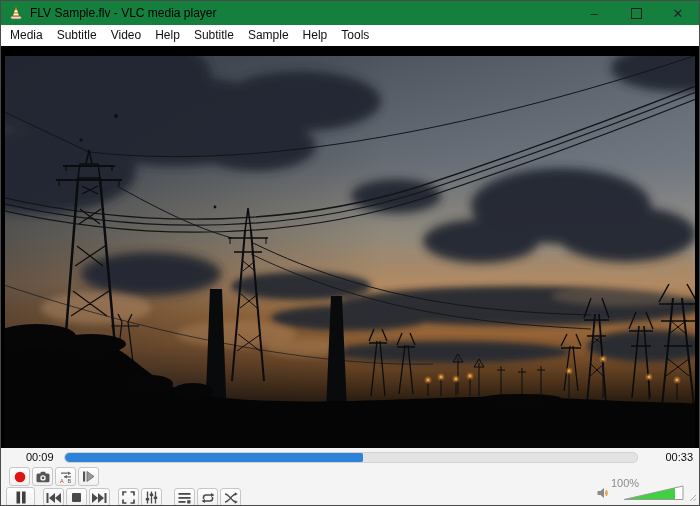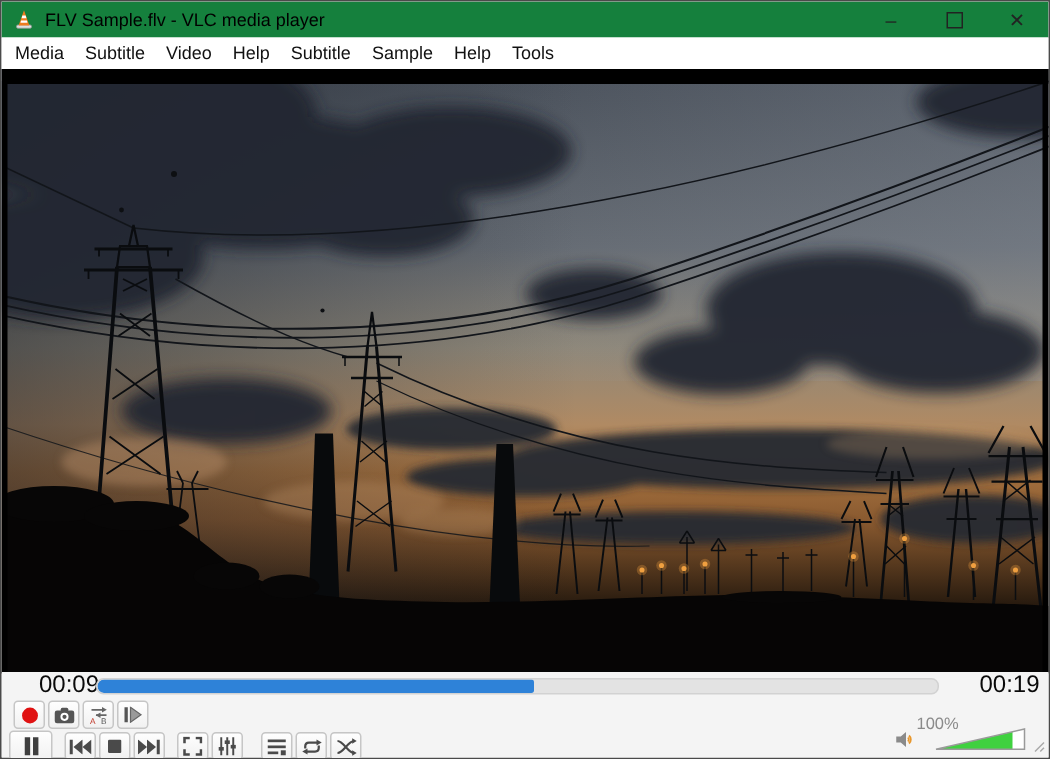--- a/index.html
+++ b/index.html
@@ -18,21 +18,21 @@
   .max-box{width:9px;height:9px;border:1px solid #222;display:block;}
   
   .menubar{height:21px;display:flex;align-items:flex-start;padding-left:2px;background:#fff;}
   .menu-item{font-size:12px;color:#111;padding:3px 7px;white-space:nowrap;}
   
   .video-area{height:403px;background:#000;position:relative;}
   .video-area svg{display:block;}
   
   .controls{position:absolute;left:0;right:0;bottom:0;height:57px;background:#f4f4f4;}
   .seek-row{display:flex;align-items:center;padding:2px 6px 0 6px;height:14px;}
-  .time{font-size:16px;color:#0a0a0a;flex:0 0 auto;padding-left:19px;}
+  .time{font-size:11px;color:#0a0a0a;flex:0 0 auto;padding-left:19px;}
   .time.left{width:32px;}
   .time.right{margin-left:8px;}
   .track{flex:1;height:9px;background:#e3e3e3;border:1px solid #d2d2d2;border-radius:5px;margin-left:6px;position:relative;overflow:hidden;}
   .fill{height:100%;background:#2e82d8;border-radius:5px 2px 2px 5px;}
   .row{display:flex;align-items:center;}
   .row1{margin:3px 0 1px 8px;gap:2px;}
   .row2{margin:1px 0 0 5px;gap:2px;}
   .sbtn{width:21px;height:19px;background:linear-gradient(#fefefe,#f1f1f1);border:1px solid #c6c6c6;border-radius:3px;
         display:flex;align-items:center;justify-content:center;box-sizing:border-box;padding:0;}
   .bigbtn{width:29px;height:21px;}
@@ -253,21 +253,21 @@
   </svg>
 </div>
 
 <div class="controls">
 
   <div class="seek-row">
     <span class="time left">00:09</span>
     <div class="track">
       <div class="fill" style="width: 52%;"></div>
     </div>
-    <span class="time right">00:19</span>
+    <span class="time right">00:33</span>
   </div>
 
   <div class="row row1">
     <button class="sbtn">
       <svg width="12" height="12" viewBox="0 0 12 12">
           <circle cx="6" cy="6" r="5.3" fill="#e01212"></circle>
         </svg>
     </button>
     <button class="sbtn">
       <svg width="14" height="12" viewBox="0 0 14 12">

